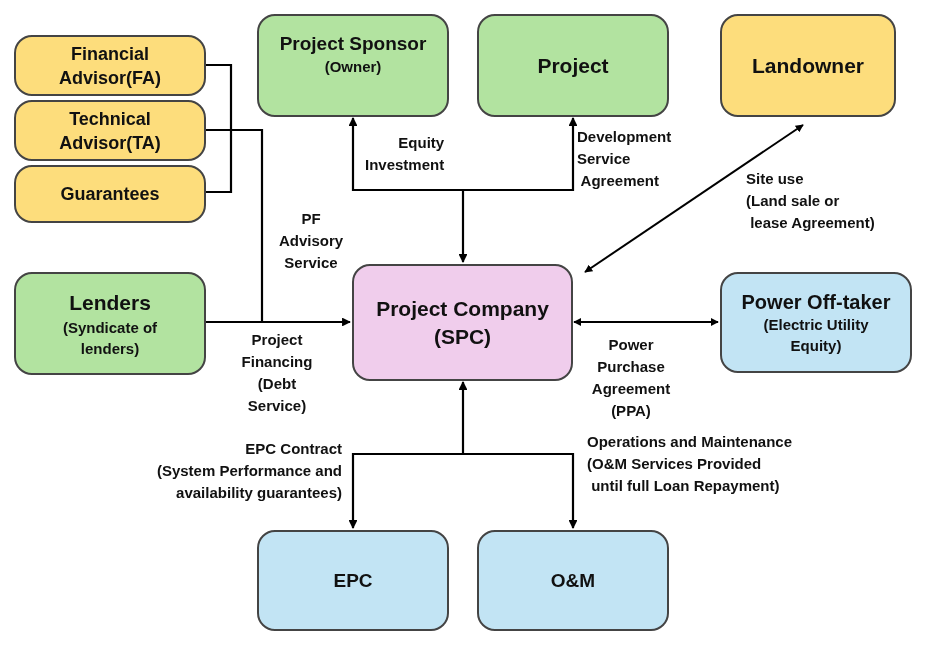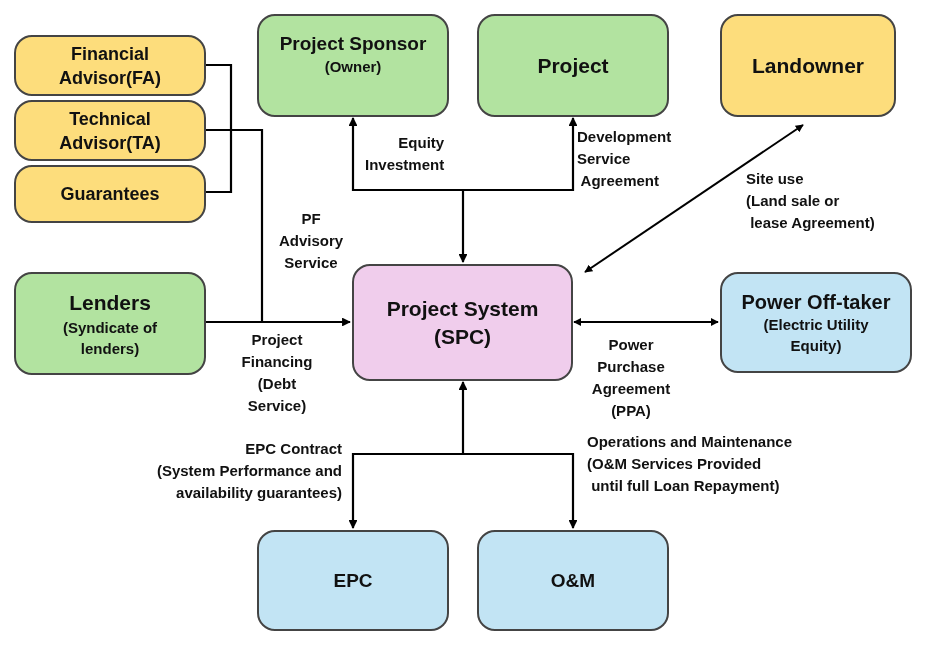--- a/index.html
+++ b/index.html
@@ -72,21 +72,21 @@
 <div class="box yellow" style="left:720px;top:14px;width:176px;height:103px;">
   <div class="t-big">Landowner</div>
 </div>
 
 <div class="box green" style="left:14px;top:272px;width:192px;height:103px;">
   <div class="t-big">Lenders</div>
   <div class="t-sub">(Syndicate of</div>
   <div class="t-sub">lenders)</div>
 </div>
 <div class="box pink" style="left:352px;top:264px;width:221px;height:117px;">
-  <div class="t-big">Project System</div>
+  <div class="t-big">Project Company</div>
   <div class="t-big">(SPC)</div>
 </div>
 <div class="box blue" style="left:720px;top:272px;width:192px;height:101px;">
   <div class="t-main" style="font-size:20px;">Power Off-taker</div>
   <div class="t-sub">(Electric Utility</div>
   <div class="t-sub">Equity)</div>
 </div>
 
 <div class="box blue" style="left:257px;top:530px;width:192px;height:101px;">
   <div class="t-main">EPC</div>

